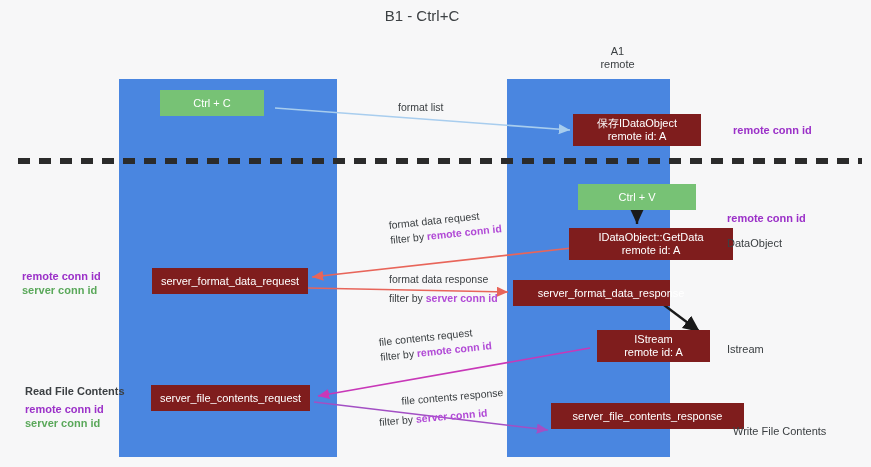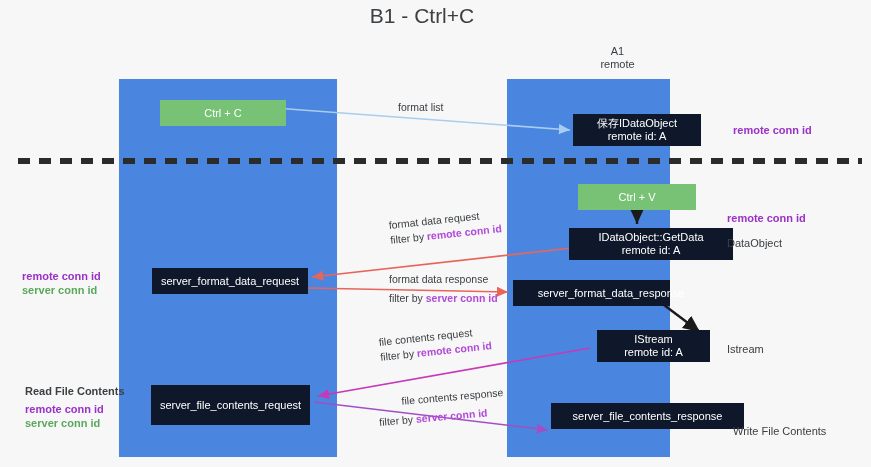--- a/index.html
+++ b/index.html
@@ -10,21 +10,21 @@
     font-family:"Liberation Sans","DejaVu Sans",sans-serif;
     color:#3c4043;
     overflow:hidden;
     position:relative;
   }
   #canvas{position:absolute;left:0;top:0;width:871px;height:467px;}
 
   
   .title{
     position:absolute;left:0;top:6px;width:844px;
-    text-align:center;font-size:21px;line-height:19px;color:#3c4043;
+    text-align:center;font-size:15px;line-height:19px;color:#3c4043;
   }
 
   
   .lane-head{
     position:absolute;text-align:center;font-size:11px;line-height:13px;color:#3c4043;
   }
 
   
   .lane{
     position:absolute;background:#4a86e0;
@@ -33,21 +33,21 @@
   
   .node{
     position:absolute;
     display:flex;align-items:center;justify-content:center;
     text-align:center;
     color:#ffffff;
     font-size:11px;line-height:13px;
     box-sizing:border-box;
     padding:2px 4px;
   }
-  .node.orange{background:#0f172a;}
+  .node.orange{background:#7f1d1d;}
   .node.green{background:#77c275;}
   .node .l2{display:block;}
 
   
   .side-label{
     position:absolute;font-size:11px;line-height:14px;white-space:nowrap;
   }
   .purple{color:#9b30c8;font-weight:bold;}
   .green-txt{color:#5aa85a;font-weight:bold;}
   .plain{color:#3c4043;}
@@ -108,21 +108,21 @@
 
     <line x1="664" y1="305" x2="700" y2="332" stroke="#1a1a1a" stroke-width="2.4" marker-end="url(#ah-black)"></line>
 
     <line x1="590" y1="348" x2="318" y2="396" stroke="#c838b8" stroke-width="1.6" marker-end="url(#ah-magenta)"></line>
 
     <line x1="314" y1="402" x2="548" y2="430" stroke="#a34fc4" stroke-width="1.6" marker-end="url(#ah-purple)"></line>
 
     <line x1="18" y1="161" x2="862" y2="161" stroke="#2b2b2b" stroke-width="6" stroke-dasharray="12 9"></line>
   </svg>
 
-  <div class="node green" style="left:160px;top:100px;width:126px;height:26px;">
+  <div class="node green" style="left:160px;top:90px;width:104px;height:26px;">
     <span>Ctrl + C</span>
   </div>
 
   <div class="node orange" style="left:573px;top:114px;width:128px;height:32px;flex-direction:column;">
     <span>保存IDataObject</span>
     <span class="l2">remote id: A</span>
   </div>
 
   <div class="node green" style="left:578px;top:184px;width:118px;height:26px;">
     <span>Ctrl + V</span>
@@ -139,21 +139,21 @@
 
   <div class="node orange" style="left:513px;top:280px;width:157px;height:26px;padding-left:43px;">
     <span>server_format_data_response</span>
   </div>
 
   <div class="node orange" style="left:597px;top:330px;width:113px;height:32px;flex-direction:column;">
     <span>IStream</span>
     <span class="l2">remote id: A</span>
   </div>
 
-  <div class="node orange" style="left:151px;top:385px;width:159px;height:40px;">
+  <div class="node orange" style="left:151px;top:385px;width:159px;height:26px;">
     <span>server_file_contents_request</span>
   </div>
 
   <div class="node orange" style="left:551px;top:403px;width:193px;height:26px;">
     <span>server_file_contents_response</span>
   </div>
 
   <div class="edge-label" style="left:398px;top:100px;">
     <span>format list</span>
   </div>

